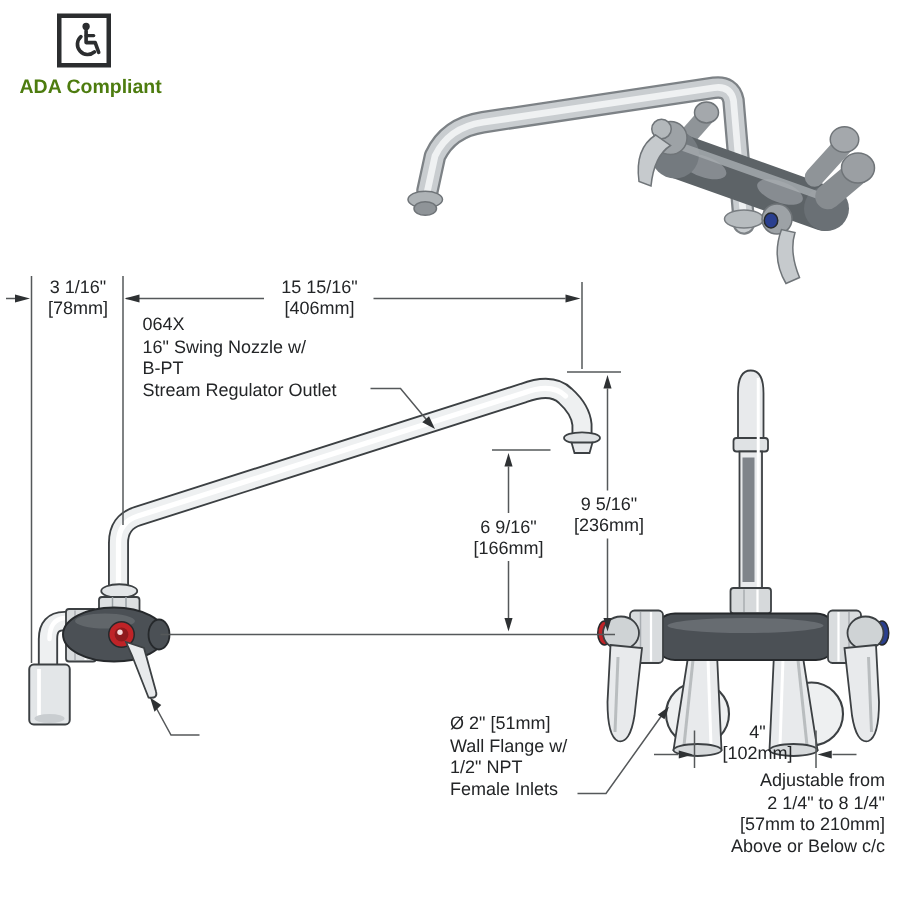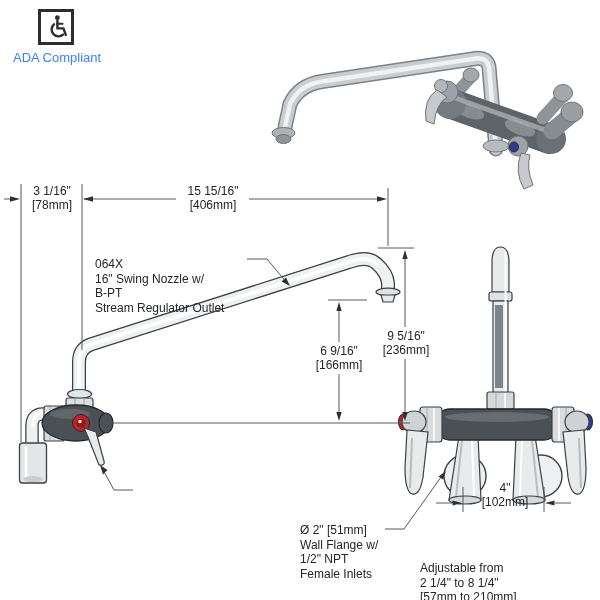--- a/index.html
+++ b/index.html
@@ -1,25 +1,25 @@
 <!DOCTYPE html>
 <html><head>
 <meta charset="utf-8">
 <style>
   html,body{margin:0;padding:0;background:#ffffff;}
   #stage{position:relative;width:600px;height:600px;background:#ffffff;overflow:hidden;
          font-family:"Liberation Sans",sans-serif;color:#232527;}
   #artwork{position:absolute;left:0;top:0;}
   .ada-box{position:absolute;left:38px;top:9px;width:36px;height:36px;box-sizing:border-box;
            border:3px solid #2b2d2f;background:#fff;display:flex;align-items:center;justify-content:center;}
-  .ada-label{position:absolute;left:13px;top:50px;font-size:13px;font-weight:normal;white-space:nowrap;color:#3b82f6;}
+  .ada-label{position:absolute;left:13px;top:50px;font-size:13px;font-weight:bold;white-space:nowrap;color:#4d7c0f;}
   .dim-label{position:absolute;font-size:12px;line-height:14px;background:#fff;}
   .dim-label .l{display:block;text-align:center;white-space:nowrap;}
-  .anno{position:absolute;font-size:12px;line-height:14.6px;white-space:pre-line;margin-top:48px;}
-  .anno.center{text-align:left;}
+  .anno{position:absolute;font-size:12px;line-height:14.6px;white-space:pre-line;}
+  .anno.center{text-align:right;}
 </style>
 </head>
 <body>
 
 <div id="stage">
 
   <div class="ada-box">
     <svg width="28" height="28" viewBox="0 0 30 30">
       <circle cx="16.5" cy="5" r="2.6" fill="#2b2d2f"></circle>
       <path d="M 16.5 8 L 16.5 16.5 L 23 16.5 L 25.5 23.5" stroke="#2b2d2f" stroke-width="2.6" fill="none" stroke-linecap="round" stroke-linejoin="round"></path>

